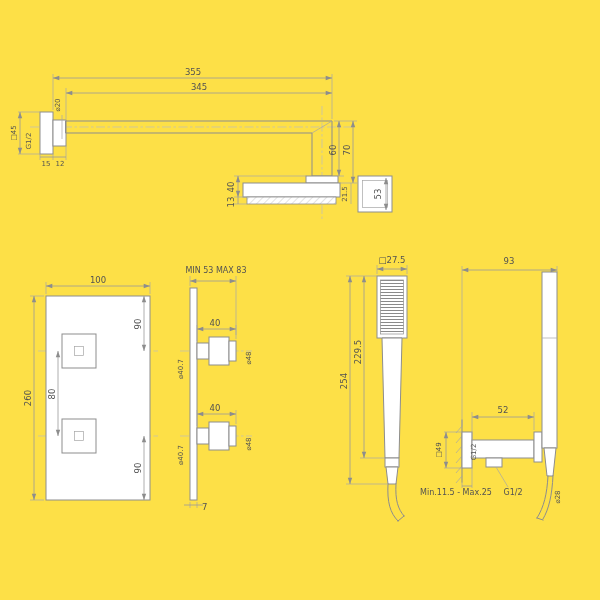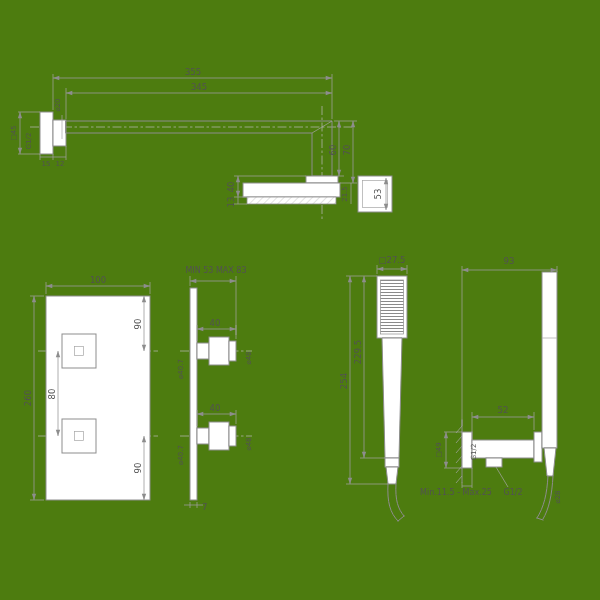--- a/index.html
+++ b/index.html
@@ -1,16 +1,16 @@
 <!DOCTYPE html>
 <html><head>
 <meta charset="utf-8">
 <style>
   html,body{margin:0;padding:0;background:#ffffff;}
-  .page{width:600px;height:600px;background:#4d7c0f;position:relative;overflow:hidden;
+  .page{width:600px;height:600px;background:#fde047;position:relative;overflow:hidden;
         font-family:"DejaVu Sans",sans-serif;}
   svg{display:block;}
   .ln{fill:none;stroke:#8d8d8d;stroke-width:1;stroke-linecap:square;}
   .lnf{fill:#ffffff;stroke:#8d8d8d;stroke-width:1;}
   .thin{fill:none;stroke:#a6a6a6;stroke-width:0.7;}
   .cl{fill:none;stroke:#bcbcbc;stroke-width:0.7;stroke-dasharray:9 2.5 2.5 2.5;}
   .dim{fill:none;stroke:#9a9a9a;stroke-width:0.8;}
   .txt{font-family:"DejaVu Sans",sans-serif;font-size:8.5px;fill:#525252;}
   .txtS{font-size:7px;}
   .txtM{font-size:8px;}

